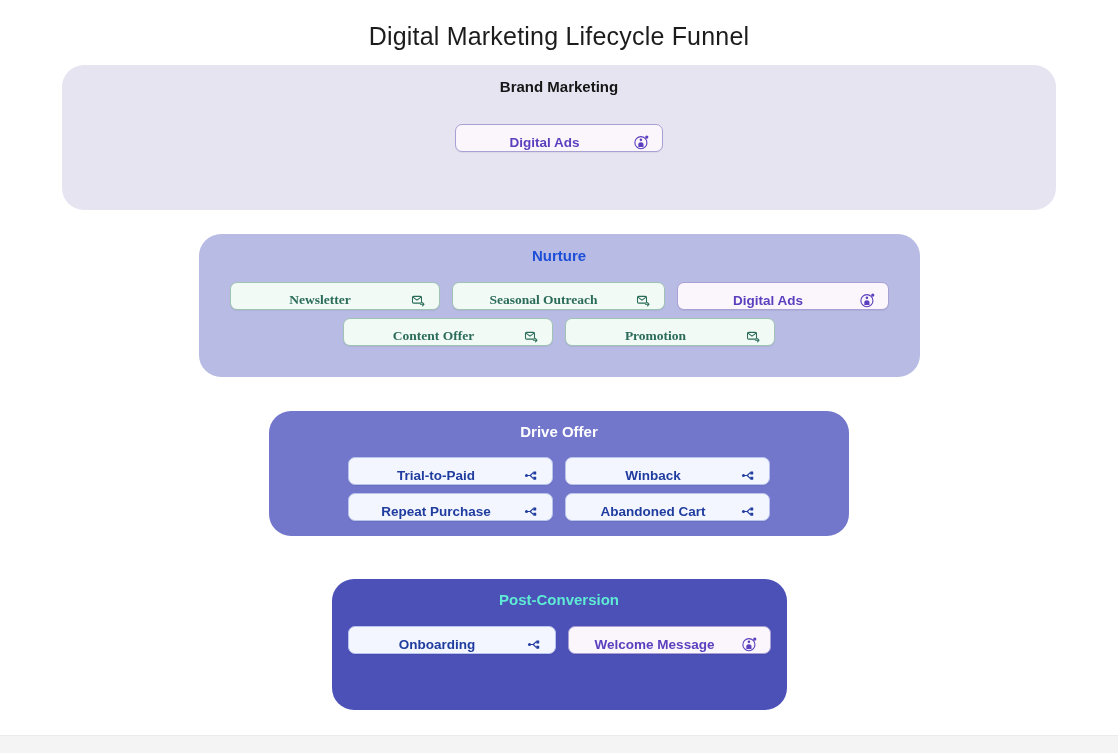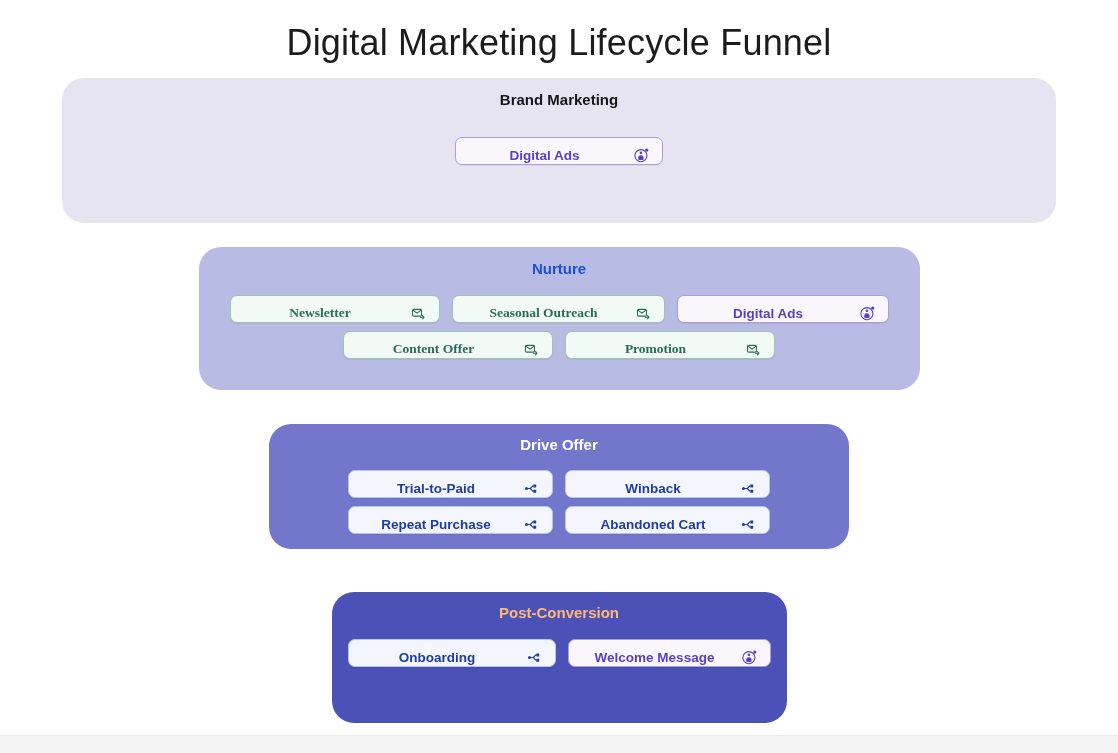--- a/index.html
+++ b/index.html
@@ -11,21 +11,21 @@
   }
 
   body {
     font-family: "Liberation Sans", sans-serif;
     background: #ffffff;
     position: relative;
   }
 
   .page-title {
     text-align: center;
-    font-size: 36px;
+    font-size: 25px;
     font-weight: 400;
     color: #1c1c1c;
     letter-spacing: 0.2px;
     padding-top: 22px;
     padding-bottom: 14px;
   }
 
   .funnel {
     display: flex;
     flex-direction: column;
@@ -112,21 +112,21 @@
 
   #stage-1 { width: 721px; height: 143px; background: #b8bbe3; padding-top: 13px; margin-top: 24px; }
   #stage-1 .stage-title { color: #1d4ed8; }
   #stage-1 .chips-wrap { margin-top: 18px; }
 
   #stage-2 { width: 580px; height: 125px; background: #7277cc; padding-top: 12px; margin-top: 34px; }
   #stage-2 .stage-title { color: #ffffff; }
   #stage-2 .chips-wrap { margin-top: 17px; }
 
   #stage-3 { width: 455px; height: 131px; background: #4c51b8; padding-top: 12px; margin-top: 43px; }
-  #stage-3 .stage-title { color: #fdba74; }
+  #stage-3 .stage-title { color: #5eead4; }
   #stage-3 .chips-wrap { margin-top: 18px; }
 
   
   .w-208 { width: 208px; }
   .w-210 { width: 210px; }
   .w-213 { width: 213px; }
   .w-212 { width: 212px; }
   .w-205 { width: 205px; }
   .w-203 { width: 203px; }
 

